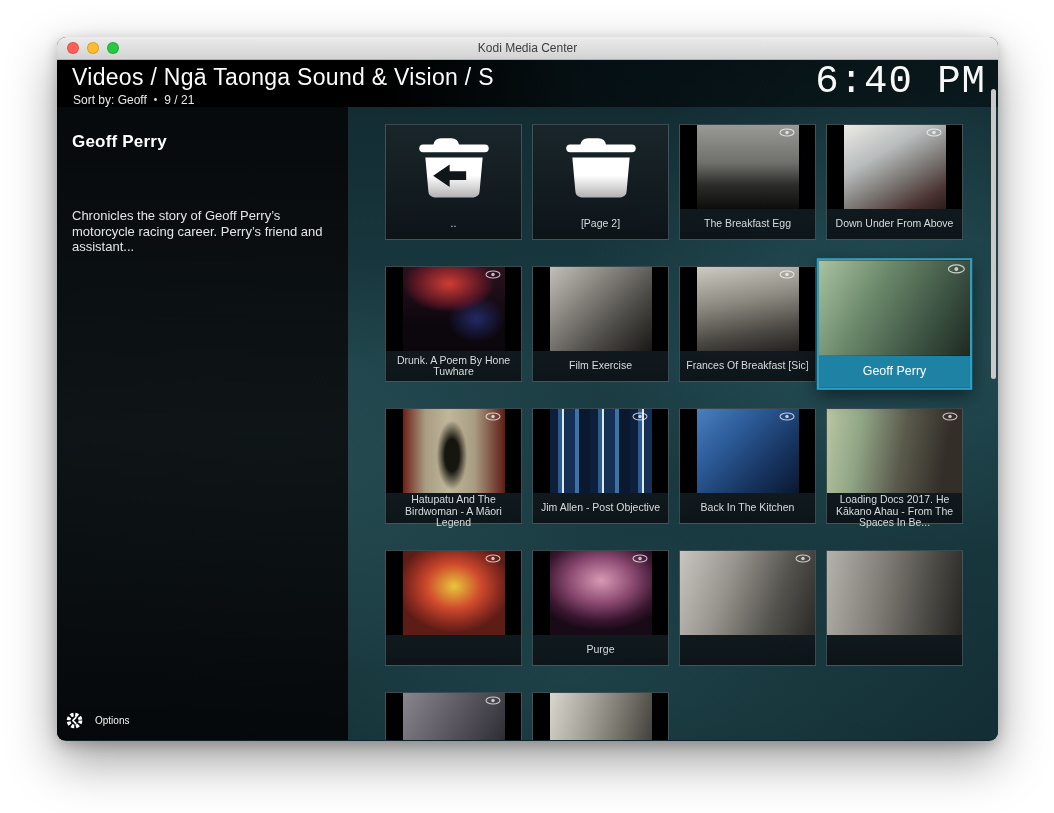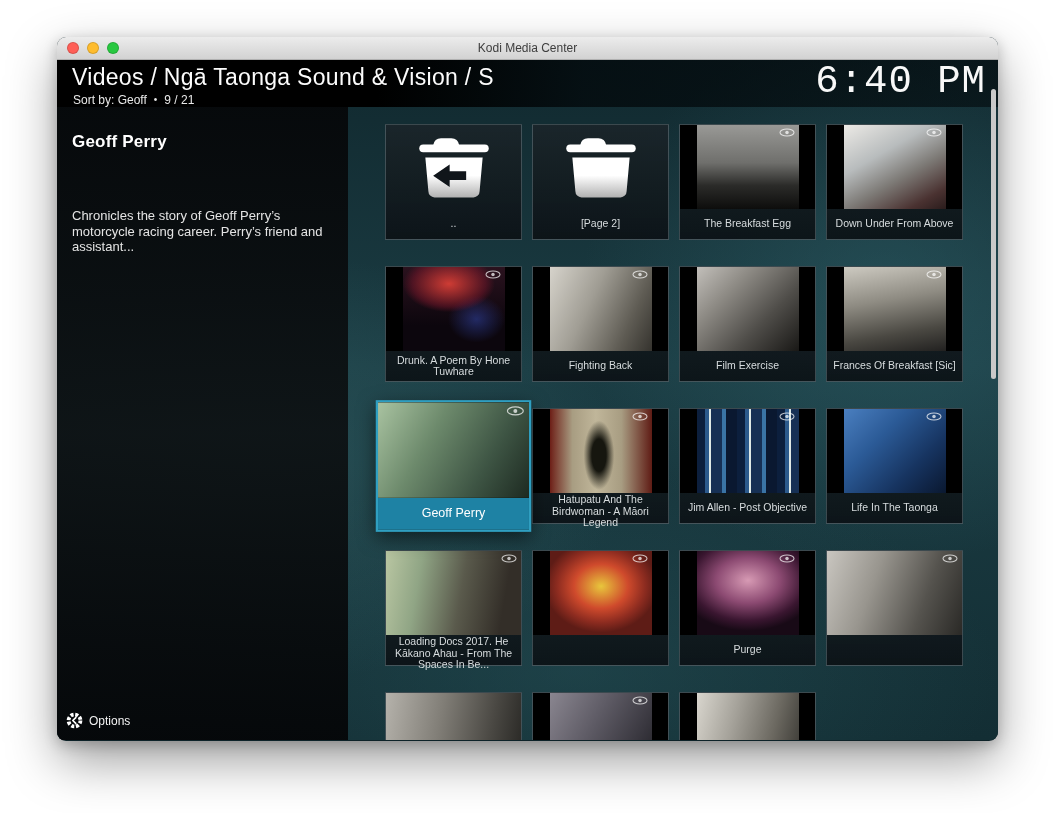--- a/index.html
+++ b/index.html
@@ -76,22 +76,22 @@
   }
   .cell.selected {
     border:2px solid var(--selected-border);
     transform:scale(1.135); z-index:3;
     box-shadow:0 5px 16px rgba(0,0,0,0.55);
   }
   .cell.selected .label { background:var(--selected-label-bg); color:#ffffff; font-size:11px; }
 
   .options-row {
     position:absolute; left:9px; bottom:11px; z-index:3;
-    display:flex; align-items:center; gap:6px;
-    color:#f2f2f2; font-size:12px; cursor:default;
+    display:flex; align-items:center; gap:12px;
+    color:#f2f2f2; font-size:10px; cursor:default;
   }
 
   .scrollbar {
     position:absolute; right:2px; top:29px; width:5px; height:290px;
     background:#c9c9c9; border-radius:3px; z-index:4;
   }
 </style>
 </head>
 <body>
 
@@ -188,32 +188,20 @@
       <div class="thumb-img" style="background: radial-gradient(60% 45% at 45% 20%, rgba(225, 65, 55, 0.9), rgba(130, 25, 45, 0.45) 60%, rgba(0, 0, 0, 0) 75%), radial-gradient(40% 40% at 72% 62%, rgba(50, 70, 170, 0.55), rgba(0, 0, 0, 0) 70%), linear-gradient(rgb(42, 18, 30), rgb(12, 6, 13) 70%);">
         <svg class="watermark" viewBox="0 0 24 12">
           <ellipse cx="12" cy="6" rx="10.5" ry="5.3" fill="none" stroke="#ffffff" stroke-width="1.6"></ellipse>
           <circle cx="12" cy="6" r="2.6" fill="#ffffff"></circle>
         </svg>
       </div>
 
     </div>
     <div class="label">Drunk. A Poem By Hone Tuwhare</div>
   </div>
-        <div class="cell video has-watermark">
-    <div class="thumb">
-      <div class="thumb-img" style="background: linear-gradient(115deg, rgb(214, 211, 203), rgb(160, 157, 148) 40%, rgb(95, 92, 84) 75%, rgb(53, 51, 46));">
-        <svg class="watermark" viewBox="0 0 24 12">
-          <ellipse cx="12" cy="6" rx="10.5" ry="5.3" fill="none" stroke="#ffffff" stroke-width="1.6"></ellipse>
-          <circle cx="12" cy="6" r="2.6" fill="#ffffff"></circle>
-        </svg>
-      </div>
-
-    </div>
-    <div class="label">Fighting Back</div>
-  </div>
         <div class="cell video">
     <div class="thumb">
       <div class="thumb-img" style="background: linear-gradient(135deg, rgb(194, 191, 186), rgb(142, 139, 133) 30%, rgb(79, 77, 73) 65%, rgb(25, 24, 22));">
         
       </div>
 
     </div>
     <div class="label">Film Exercise</div>
   </div>
         <div class="cell video has-watermark">
@@ -267,21 +255,21 @@
         <div class="cell video has-watermark">
     <div class="thumb">
       <div class="thumb-img" style="background: linear-gradient(135deg, rgb(74, 127, 192), rgb(43, 90, 150) 35%, rgb(22, 51, 95) 70%, rgb(10, 24, 48));">
         <svg class="watermark" viewBox="0 0 24 12">
           <ellipse cx="12" cy="6" rx="10.5" ry="5.3" fill="none" stroke="#ffffff" stroke-width="1.6"></ellipse>
           <circle cx="12" cy="6" r="2.6" fill="#ffffff"></circle>
         </svg>
       </div>
 
     </div>
-    <div class="label">Life In The Taonga</div>
+    <div class="label">Back In The Kitchen</div>
   </div>
         <div class="cell video has-watermark wide">
     <div class="thumb">
       <div class="thumb-img" style="background: linear-gradient(100deg, rgb(185, 198, 162), rgb(144, 165, 133) 25%, rgb(90, 90, 76) 55%, rgb(51, 46, 40) 85%);">
         <svg class="watermark" viewBox="0 0 24 12">
           <ellipse cx="12" cy="6" rx="10.5" ry="5.3" fill="none" stroke="#ffffff" stroke-width="1.6"></ellipse>
           <circle cx="12" cy="6" r="2.6" fill="#ffffff"></circle>
         </svg>
       </div>
 

